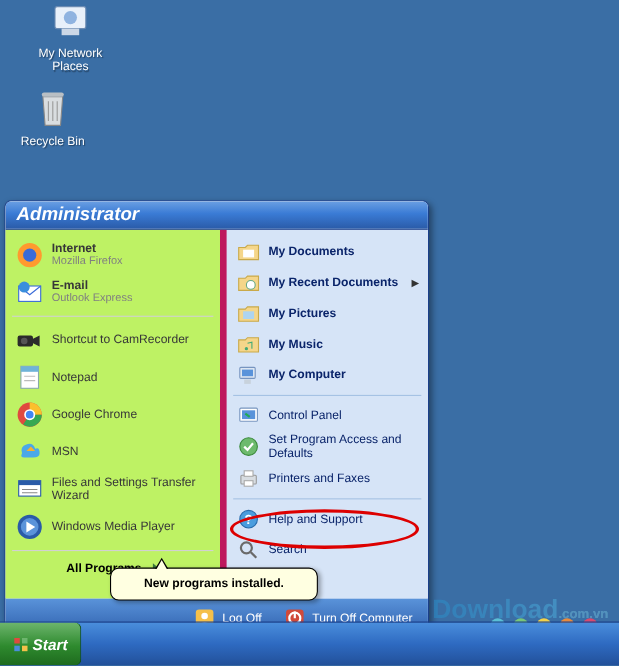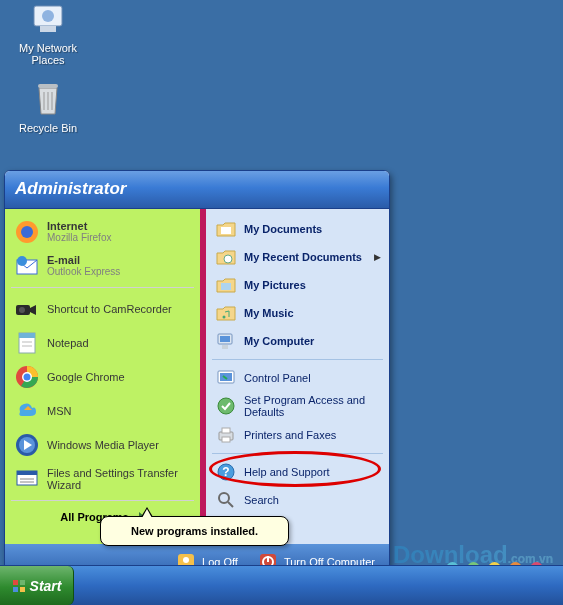--- a/index.html
+++ b/index.html
@@ -9,35 +9,35 @@
   font-family: Tahoma, Arial, sans-serif;
   font-size: 11px;
   background: #3a6ea5;
   position: relative;
   overflow: hidden;
 }
 .desktop { position: absolute; inset: 0; }
 .desktop-icon { position: absolute; color: #fff; text-align: center; width: 80px; cursor: pointer; }
 .desktop-icon .ico { margin: 0 auto; }
 .desktop-icon .lbl { font-size: 11px; text-shadow: 1px 1px 1px rgba(0,0,0,.4); margin-top: 2px; }
-#dn-netplaces { left: 8px; top: 0; }
+#dn-netplaces { left: 24px; top: 0; }
 #dn-recycle { left: 8px; top: 78px; }
 .startmenu {
   position: absolute;
   left: 4px;
   bottom: 24px;
   width: 386px;
   background: #fff;
   border: 1px solid #1a3f8a;
   box-shadow: 2px 3px 6px rgba(0,0,0,.4);
   border-radius: 6px 6px 0 0;
   overflow: visible;
 }
 .sm-header {
-  height: 38px;
+  height: 26px;
   background: linear-gradient(to bottom, #6a9fe3 0%, #3a7bd5 45%, #2a5ba8 100%);
   border-radius: 5px 5px 0 0;
   display: flex;
   align-items: center;
   padding-left: 10px;
   color: #fff;
   font-style: italic;
   font-weight: bold;
   font-size: 17px;
   border-bottom: 1px solid #1a3f8a;
@@ -246,41 +246,41 @@
             </svg>
           </div>
         <div class="txt">
             <div class="title">MSN</div>
           </div>
       </div>
 
       <div class="sm-item plain">
         <div class="icon">
             <svg width="26" height="26">
-              <circle cx="13" cy="13" r="11" fill="#2a5ba8"></circle>
-              <circle cx="13" cy="13" r="8" fill="#5a93da"></circle>
-              <path d="M10 8 L18 13 L10 18 Z" fill="#fff"></path>
-            </svg>
-          </div>
-        <div class="txt">
-            <div class="title">Windows Media Player</div>
-          </div>
-      </div>
-
-      <div class="sm-item plain">
-        <div class="icon">
-            <svg width="26" height="26">
               <rect x="3" y="5" width="20" height="14" fill="#fff" stroke="#2a5ba8"></rect>
               <rect x="3" y="5" width="20" height="4" fill="#2a5ba8"></rect>
               <line x1="6" y1="13" x2="20" y2="13" stroke="#888"></line>
               <line x1="6" y1="16" x2="20" y2="16" stroke="#888"></line>
             </svg>
           </div>
         <div class="txt">
             <div class="title">Files and Settings Transfer Wizard</div>
+          </div>
+      </div>
+
+      <div class="sm-item plain">
+        <div class="icon">
+            <svg width="26" height="26">
+              <circle cx="13" cy="13" r="11" fill="#2a5ba8"></circle>
+              <circle cx="13" cy="13" r="8" fill="#5a93da"></circle>
+              <path d="M10 8 L18 13 L10 18 Z" fill="#fff"></path>
+            </svg>
+          </div>
+        <div class="txt">
+            <div class="title">Windows Media Player</div>
           </div>
       </div>
 
       <div class="sm-sep"></div>
 
       <div class="all-programs">
         <span>All Programs</span>
         <span class="arr"></span>
       </div>
     </div>

